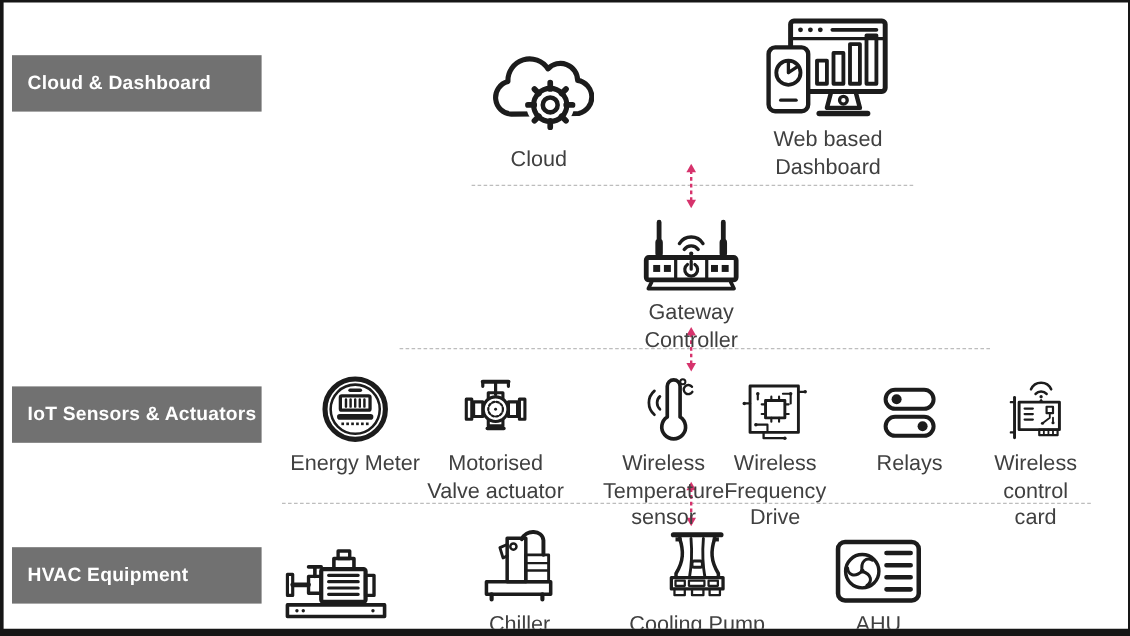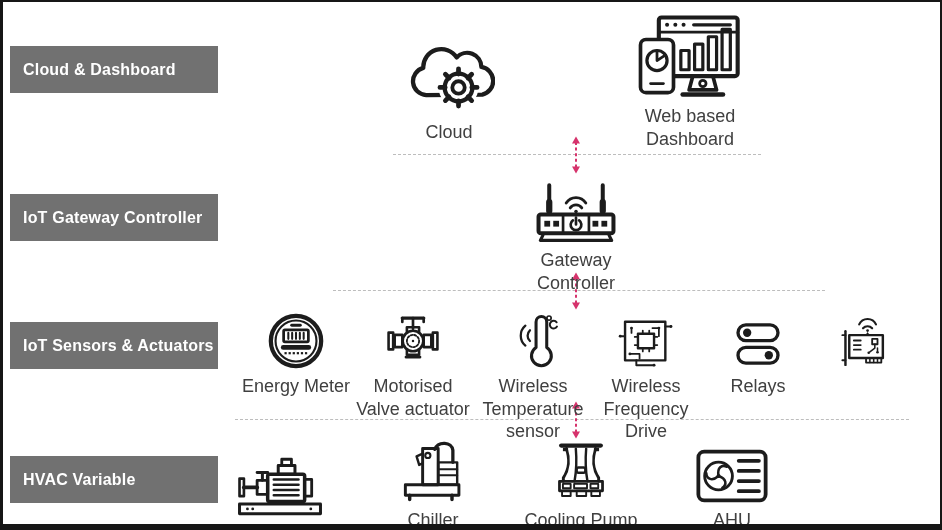--- a/index.html
+++ b/index.html
@@ -20,23 +20,22 @@
   .arrow{position:absolute;width:14px;height:38px;}
   svg .ic{stroke:#1c1c1c;fill:none;stroke-linecap:round;stroke-linejoin:round;}
   svg .fl{fill:#1c1c1c;stroke:none;}
 </style>
 </head>
 <body>
 
 <div class="stage">
 
   <div class="layer-label" style="top:44px">Cloud &amp; Dashboard</div>
-  <div class="layer-label" style="top:192px">IoT Gateway Controller</div>
   <div class="layer-label" style="top:320px">IoT Sensors &amp; Actuators</div>
-  <div class="layer-label" style="top:454px">HVAC Variable</div>
+  <div class="layer-label" style="top:454px">HVAC Equipment</div>
 
   <div class="sep" style="top:152px;left:390px;width:368px"></div>
   <div class="sep" style="top:288px;left:330px;width:492px"></div>
   <div class="sep" style="top:417px;left:232px;width:674px"></div>
 
   <div class="arrow" style="left:566px;top:134px">
     <svg width="14" height="38" viewBox="0 0 14 38">
         <path d="M7,6 V32" stroke="#d6336c" stroke-width="2" stroke-dasharray="3,2.6" fill="none"></path>
         <path d="M7,.5 L3,7.5 H11 Z" fill="#d6336c"></path>
         <path d="M7,37.5 L3,30.5 H11 Z" fill="#d6336c"></path>
@@ -149,21 +148,21 @@
           <rect class="fl" x="25.3" y="47" width="2.6" height="2.6"></rect>
           <rect class="fl" x="30.1" y="47" width="2.6" height="2.6"></rect>
           <rect class="fl" x="34.9" y="47" width="2.6" height="2.6"></rect>
           <rect class="fl" x="39.7" y="47" width="2.6" height="2.6"></rect>
           <rect class="fl" x="44.5" y="47" width="2.6" height="2.6"></rect>
       </svg>
     </div>
     <div class="caption">Energy Meter</div>
   </div>
 
-  <div class="node" style="left:460px;top:310px;width:140px">
+  <div class="node" style="left:480px;top:310px;width:140px">
     <div class="icon" style="height:58px">
       <svg width="52" height="58" viewBox="0 0 64 76">
         <path class="ic" stroke-width="3" d="M22,18 A17,17 0 0,0 22,44"></path>
         <path class="ic" stroke-width="3" d="M28,24 A9.5,9.5 0 0,0 28,38"></path>
         <path class="ic" stroke-width="4" style="fill:#fff" d="M36,13 a7,7 0 0,1 14,0 V46.5 a13,13 0 1,1 -14,0 Z"></path>
         <circle class="ic" stroke-width="2.2" cx="53" cy="8" r="2.8"></circle>
         <path class="ic" stroke-width="2.6" d="M63,13.5 a5,5 0 1,0 .4,5.5"></path>
       </svg>
     </div>
     <div class="caption">Wireless Temperature sensor</div>
@@ -212,20 +211,21 @@
         <rect class="ic" stroke-width="3.2" x="20" y="27" width="44" height="30"></rect>
         <path class="ic" stroke-width="2.4" d="M26,34 H35 M26,40 H35 M26,46 H35"></path>
         <rect class="ic" stroke-width="2.4" x="50" y="32" width="7" height="7"></rect>
         <path class="ic" stroke-width="2" d="M53.5,39 V44 L47,49 M57,44 V48"></path>
         <circle class="fl" cx="45.5" cy="50" r="1.7"></circle>
           <circle class="fl" cx="57" cy="49.5" r="1.7"></circle>
         <rect class="ic" stroke-width="2.4" x="42" y="57" width="20" height="6"></rect>
         <path class="ic" stroke-width="2" d="M47,57 V63 M52,57 V63 M57,57 V63"></path>
       </svg>
     </div>
+    <div class="caption">Wireless control card</div>
   </div>
 
   <div class="node" style="left:212px;top:448px;width:130px">
     <div class="icon" style="height:70px">
       <svg width="88" height="67" viewBox="0 0 100 76">
         <rect class="ic" stroke-width="3.4" x="4" y="58" width="92" height="11"></rect>
         <circle class="fl" cx="13" cy="63.5" r="1.6"></circle>
           <circle class="fl" cx="19" cy="63.5" r="1.6"></circle>
           <circle class="fl" cx="85" cy="63.5" r="1.6"></circle>
         <rect class="ic" stroke-width="4" x="36" y="24" width="42" height="31" rx="2"></rect>

